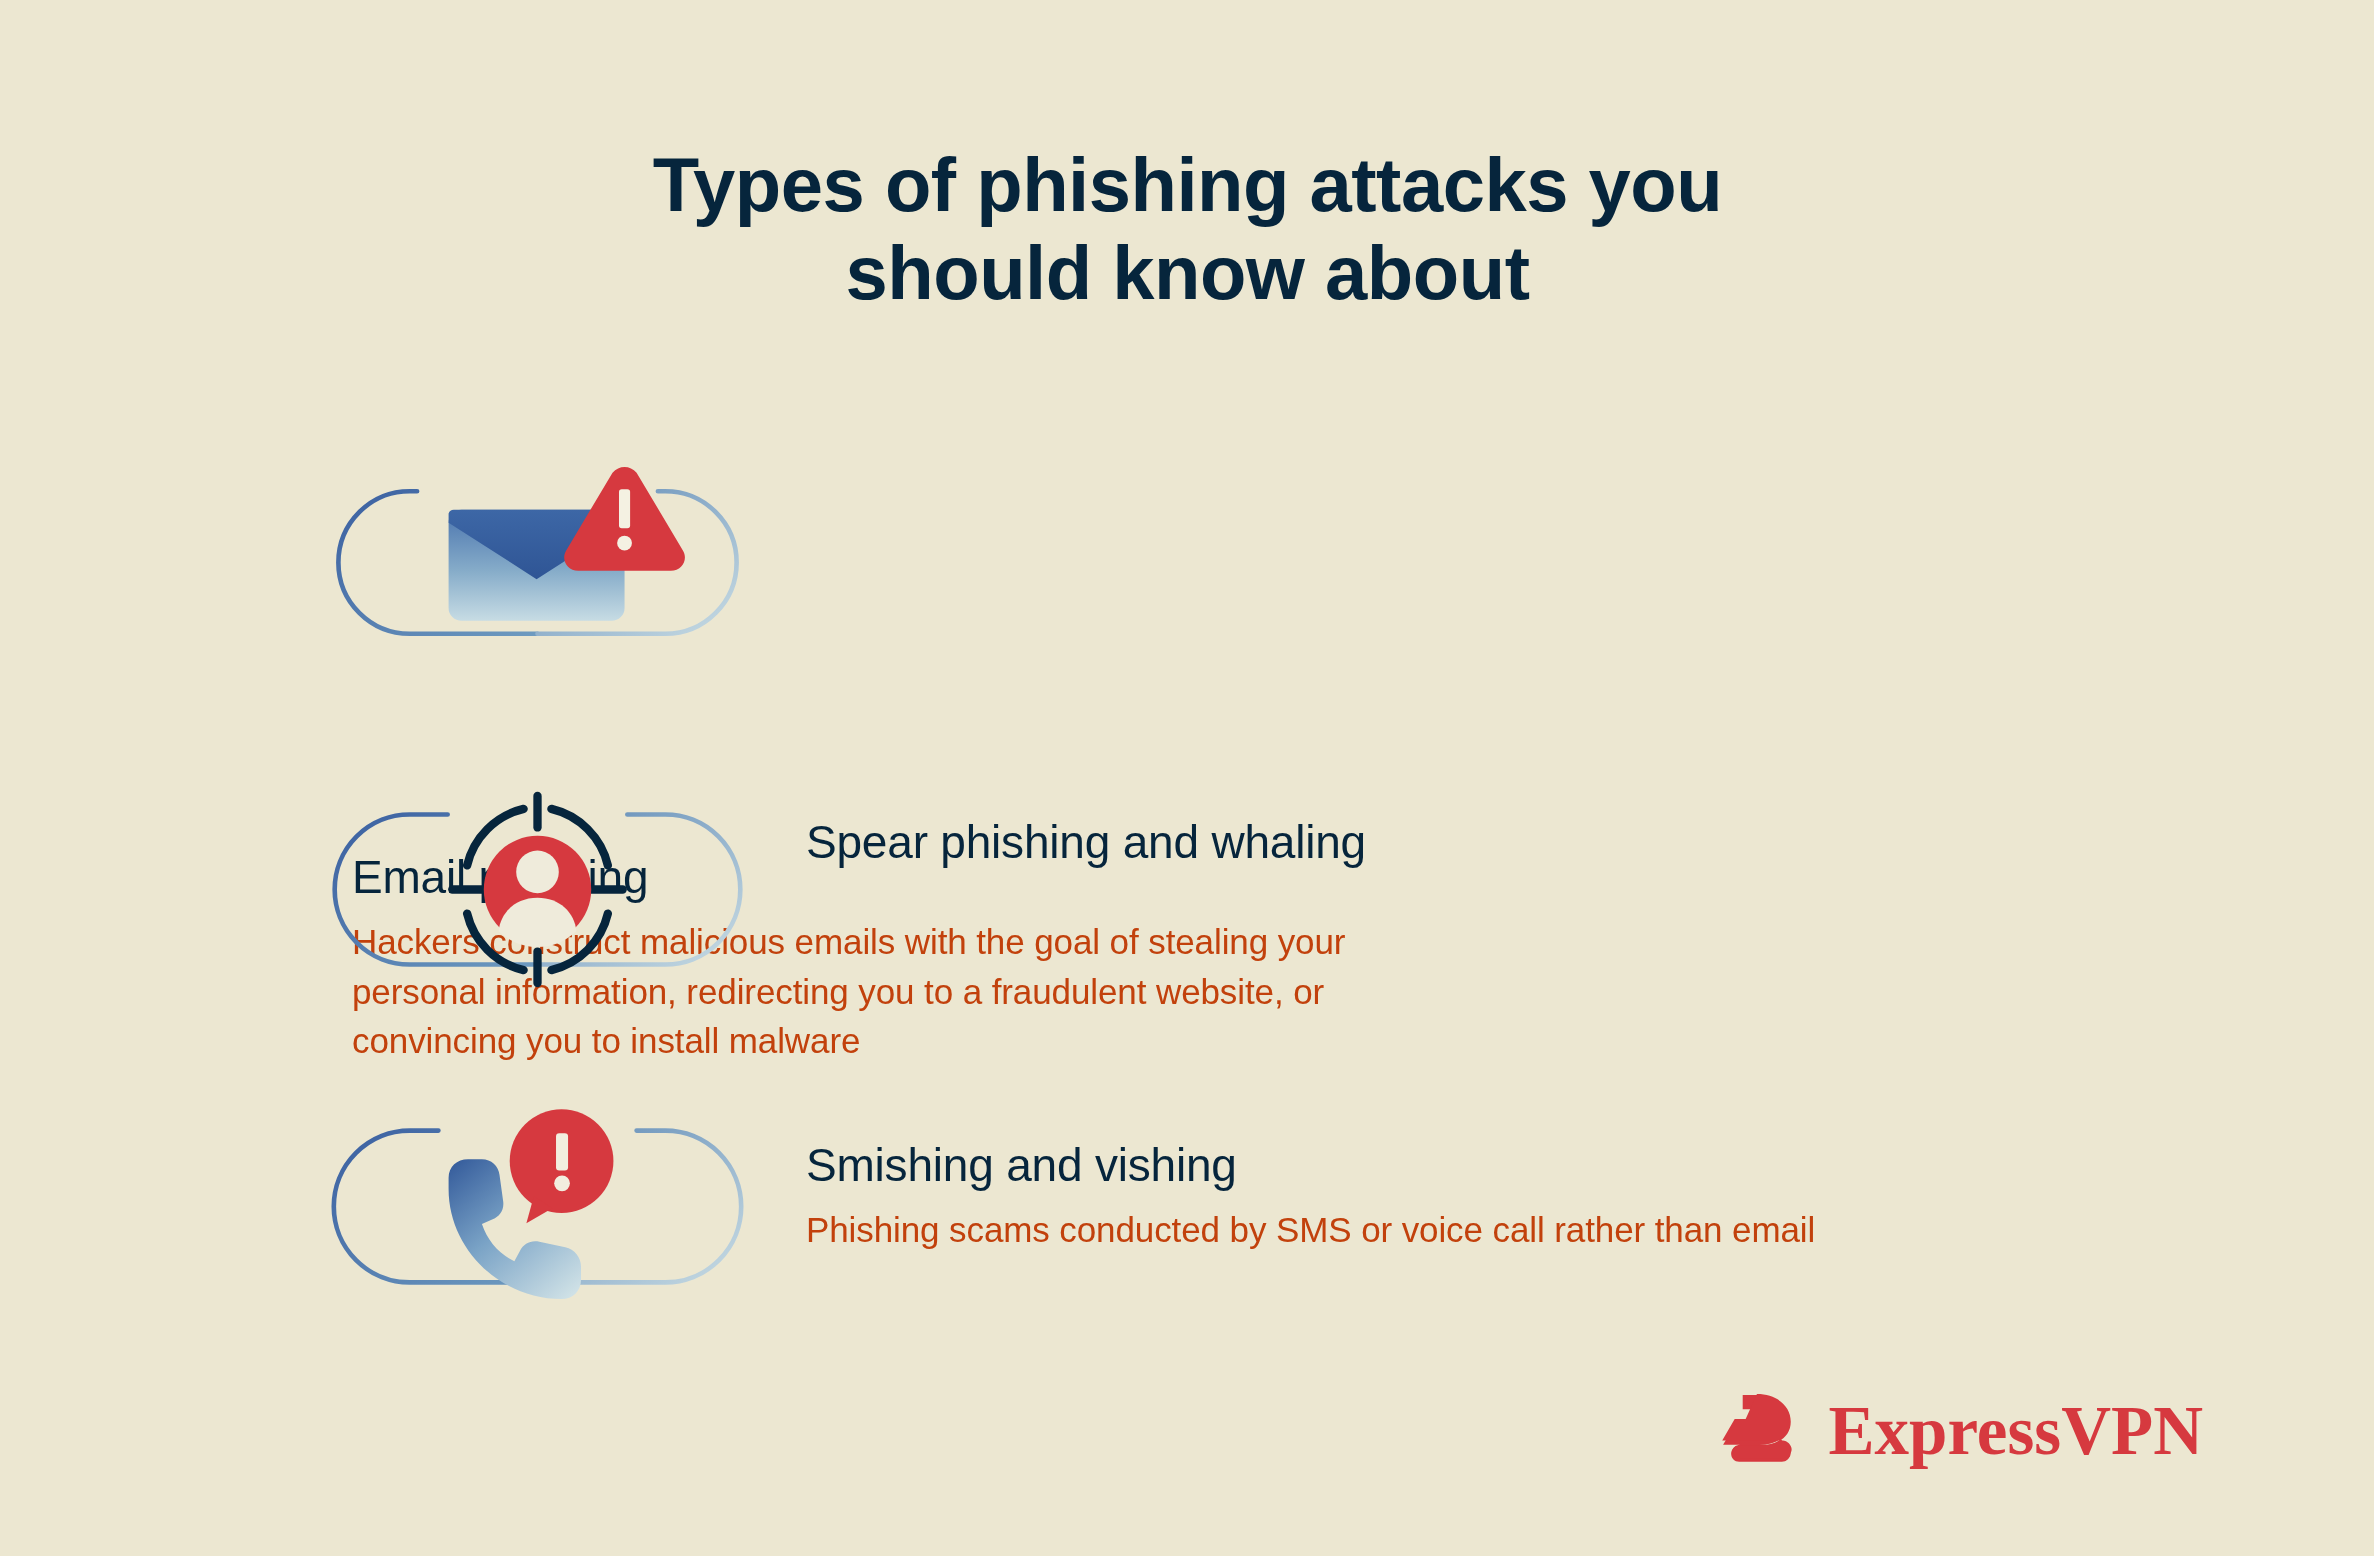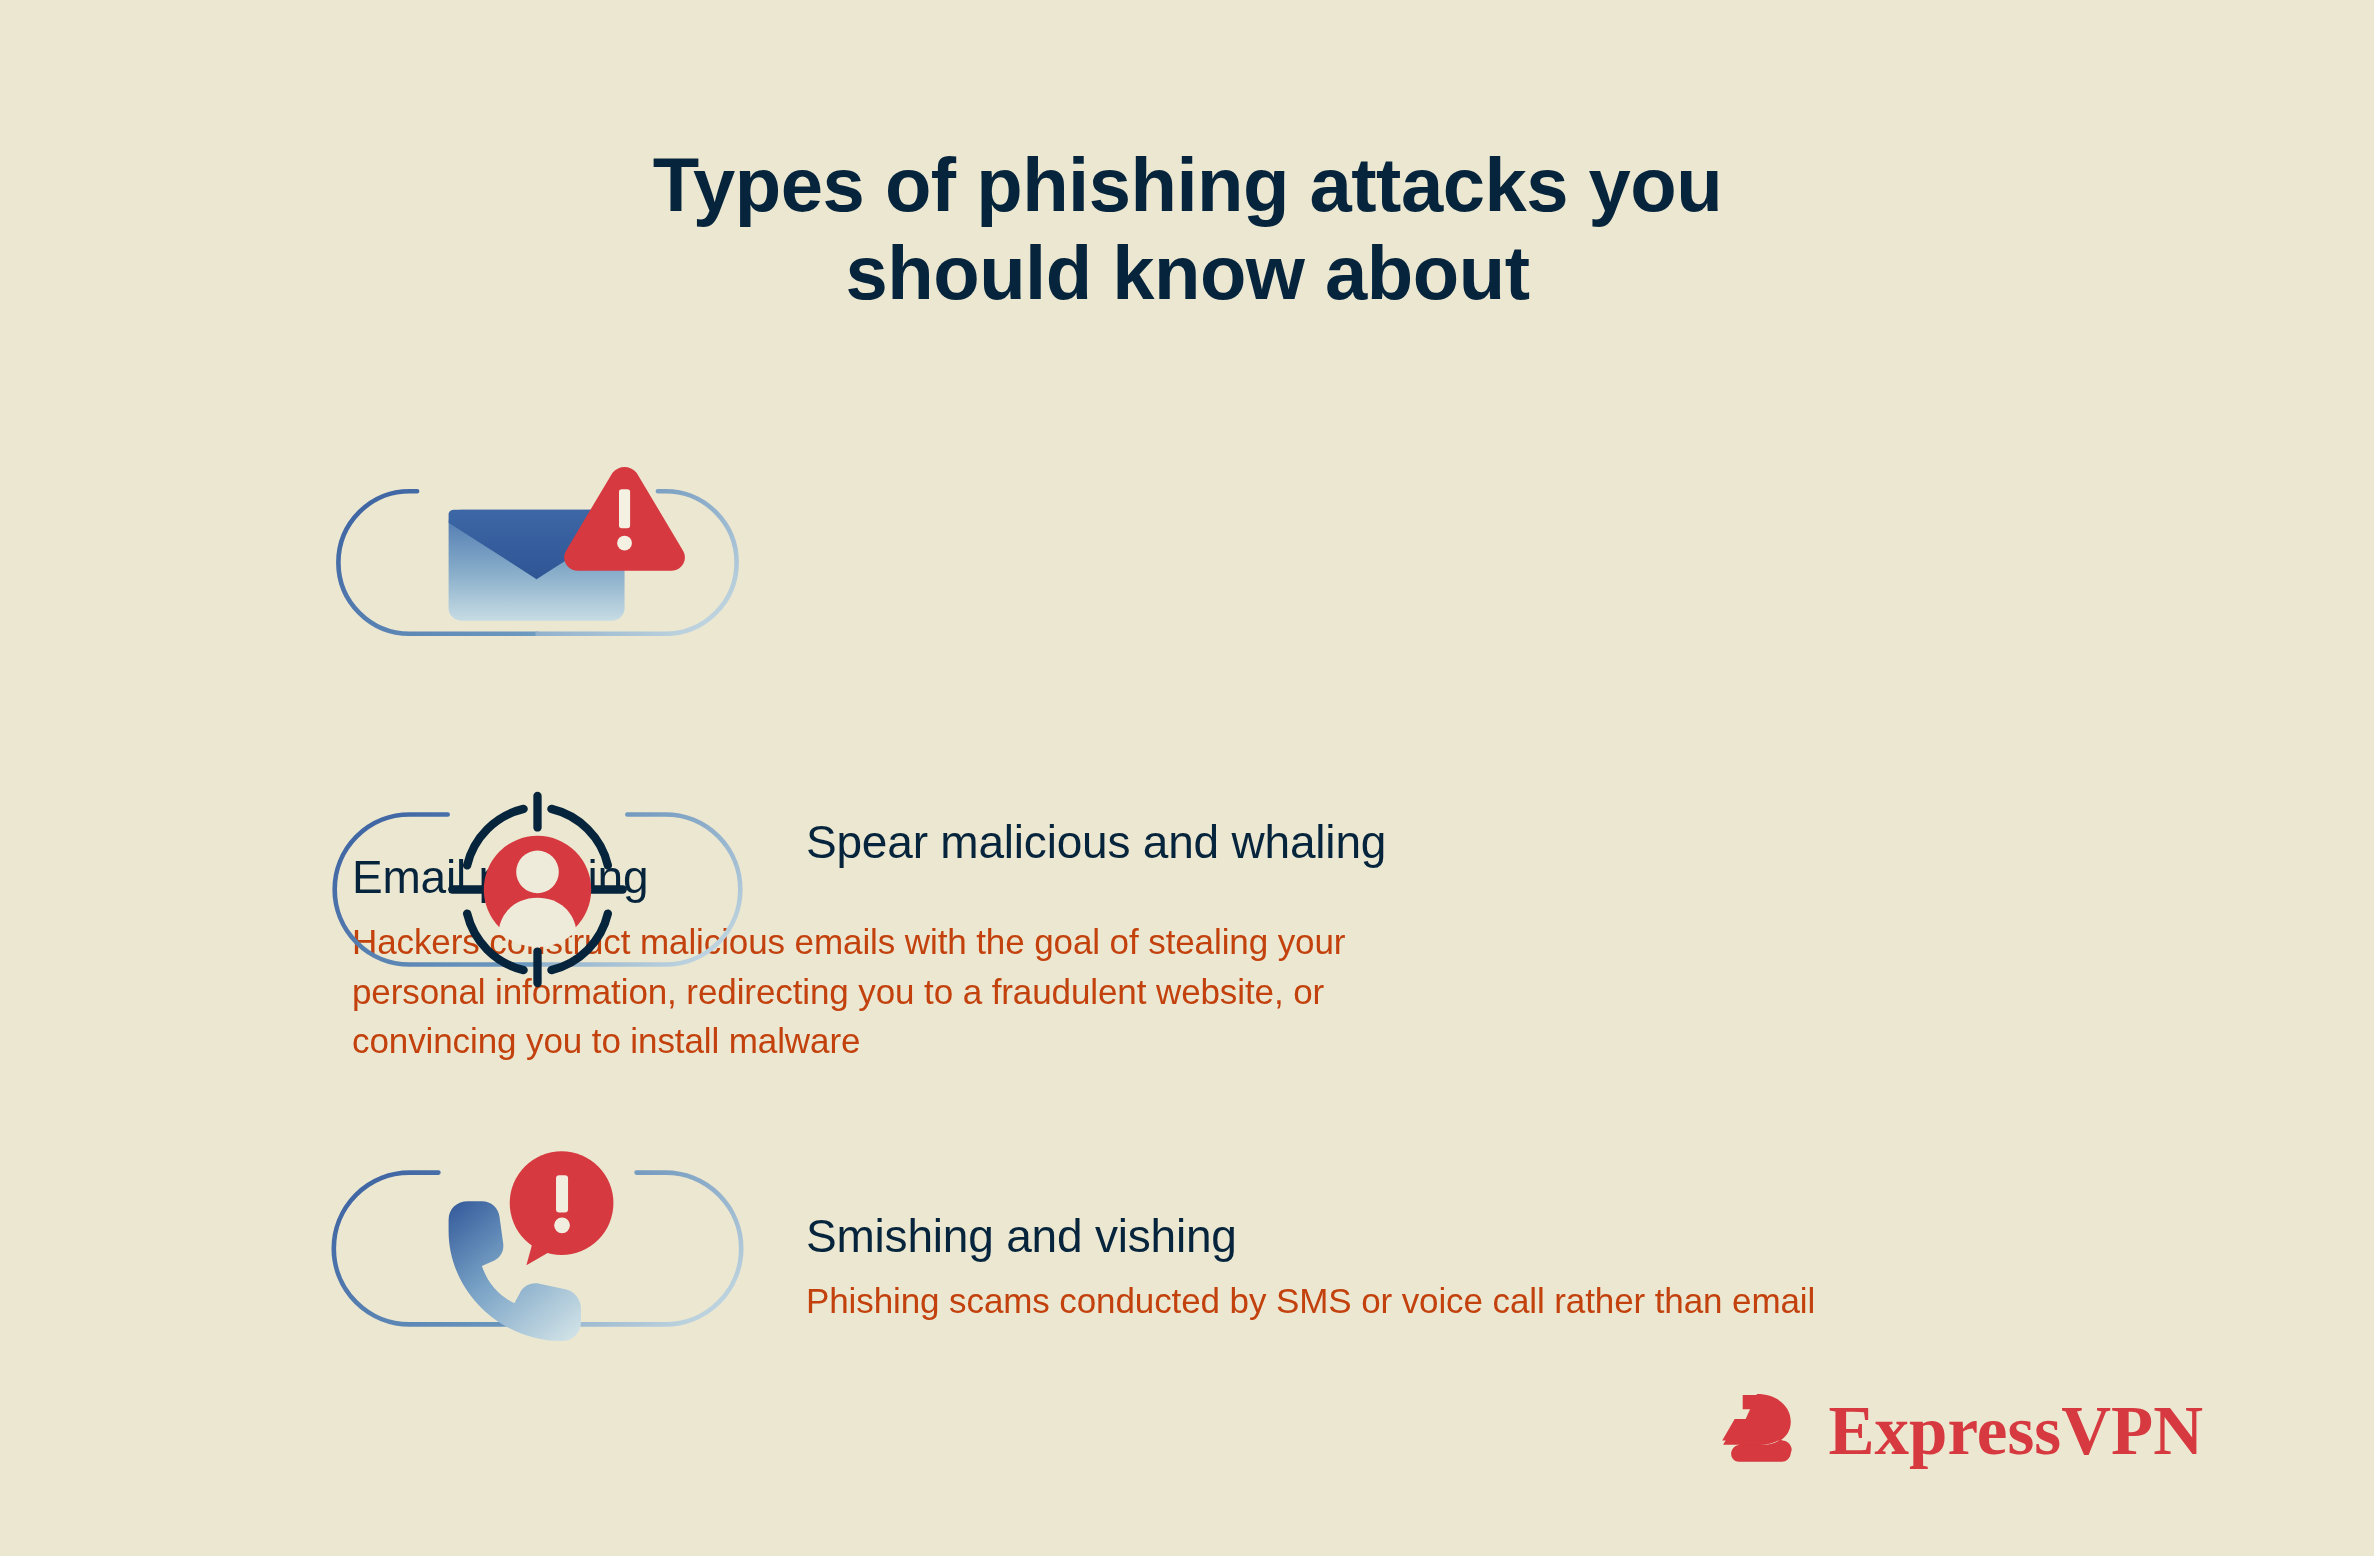--- a/index.html
+++ b/index.html
@@ -97,21 +97,21 @@
     color: #c2410c;
     margin: 0;
     letter-spacing: -0.1px;
     white-space: pre-line;
   }
 
   
   .section.s1 .text-col { padding-top: 24px; }
   .section.s2 { height: 315px; }
   .section.s2 .text-col { padding-top: 33px; }
-  .section.s3 { height: 297px; align-items: center; }
+  .section.s3 { height: 297px; }
   .section.s3 .text-col { padding-top: 39px; }
 
   
   .logo {
     position: absolute;
     right: 172px;
     bottom: 100px;
     display: flex;
     align-items: center;
     gap: 24px;
@@ -217,21 +217,21 @@
             <line x1="258" y1="115" x2="292" y2="115"></line>
           </g>
 
           <circle cx="200" cy="115" r="58" fill="#D6393F"></circle>
 
           <circle cx="200" cy="96" r="23" fill="#EFEBDB"></circle>
           <path d="M 200 124 C 224 124 240 140 242 160 C 230 171 216 177 200 177 C 184 177 170 171 158 160 C 160 140 176 124 200 124 Z" fill="#EFEBDB"></path>
         </svg>
       </div>
       <div class="text-col">
-        <h2 class="sec-heading">Spear malicious and whaling</h2>
+        <h2 class="sec-heading">Spear phishing and whaling</h2>
       </div>
     </div>
 
     <div class="section s3">
       <div class="icon-wrap">
         <svg viewBox="0 0 400 230" xmlns="http://www.w3.org/2000/svg">
           <defs>
             <linearGradient id="capGradL3" x1="0" y1="0" x2="1" y2="1">
               <stop offset="0%" stop-color="#3A5FA0"></stop>
               <stop offset="100%" stop-color="#6E9BC0"></stop>

